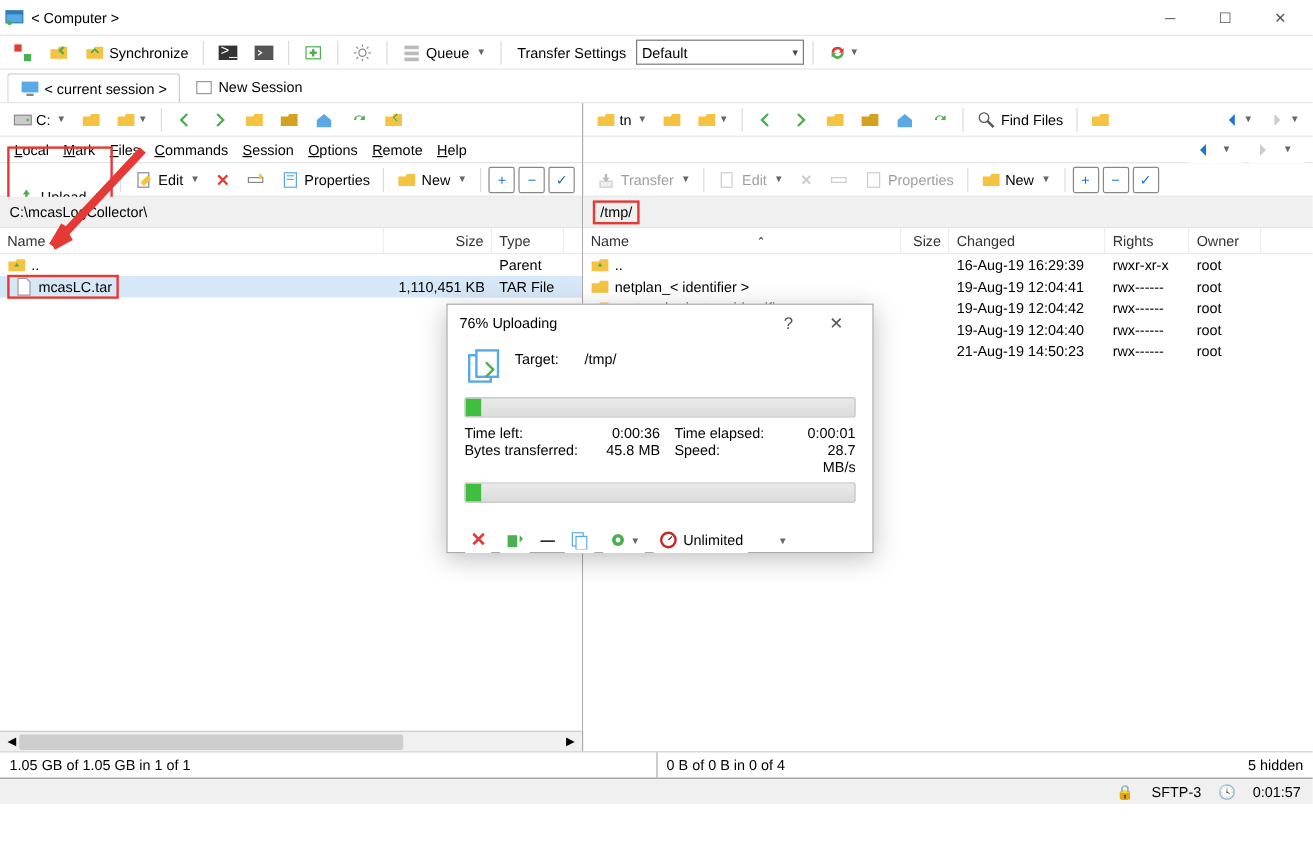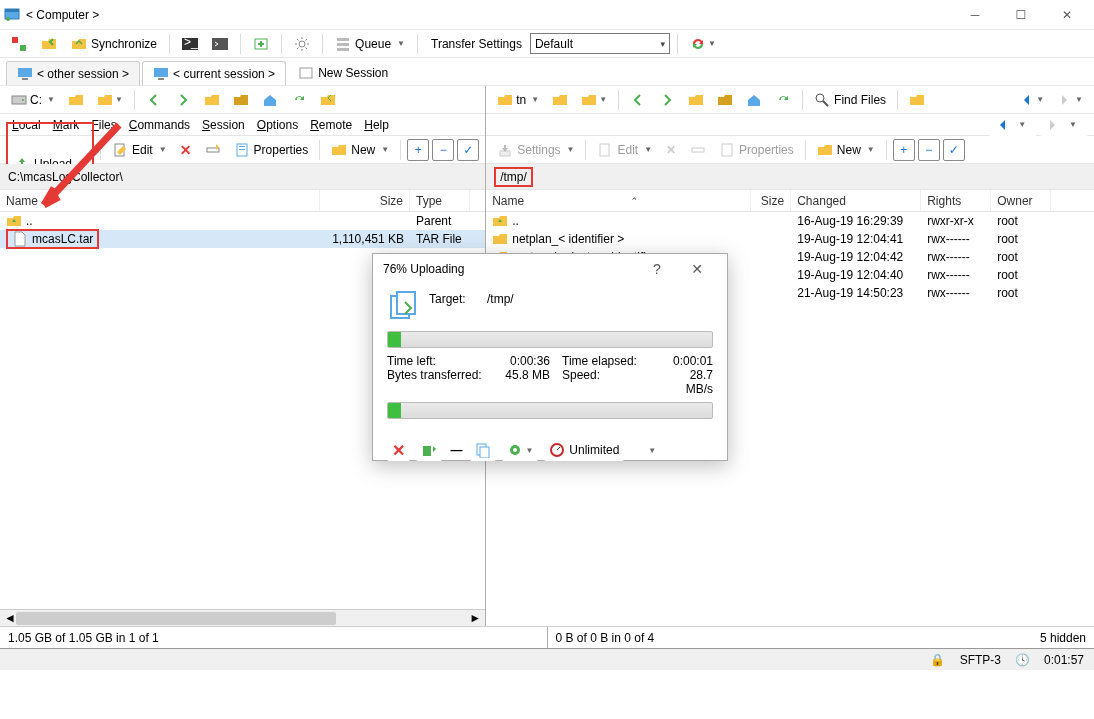--- a/index.html
+++ b/index.html
@@ -154,27 +154,20 @@
   <button class="tbtn">
       <svg class="ico" viewBox="0 0 16 16">
         <path d="M3 8a5 5 0 0 1 9-3l1-1v4h-4l1.5-1.5A3 3 0 0 0 5 8" fill="#e53935"></path>
         <path d="M13 8a5 5 0 0 1-9 3l-1 1V8h4l-1.5 1.5A3 3 0 0 0 11 8" fill="#4caf50"></path>
       </svg>
       <span class="dropdown-arrow">▼</span>
     </button>
 </div>
 
 <div class="tabs">
-  <div class="tab">
-    <svg class="ico" viewBox="0 0 16 16">
-        <rect x="1" y="2" width="14" height="9" fill="#5aa9e6"></rect>
-        <rect x="5" y="12" width="6" height="2" fill="#888"></rect>
-      </svg>
-    <span>&lt; other session &gt;</span>
-  </div>
   <div class="tab active">
     <svg class="ico" viewBox="0 0 16 16">
         <rect x="1" y="2" width="14" height="9" fill="#5aa9e6"></rect>
         <rect x="5" y="12" width="6" height="2" fill="#888"></rect>
       </svg>
     <span>&lt; current session &gt;</span>
   </div>
   <div class="tab" style="border:none; background:transparent;">
     <svg class="ico" viewBox="0 0 16 16">
         <rect x="2" y="3" width="12" height="10" fill="#fff" stroke="#999"></rect>
@@ -467,21 +460,21 @@
           <span class="dropdown-arrow">▼</span>
         </button>
     </div>
 
     <div class="actionbar">
       <button class="tbtn disabled" style="gap:4px;">
         <svg class="ico" viewBox="0 0 16 16">
             <rect x="3" y="9" width="10" height="5" fill="#eee" stroke="#ccc"></rect>
             <path d="M8 10l-3-4h2V3h2v3h2z" fill="#bbb"></path>
           </svg>
-        <span>Settings</span>
+        <span>Transfer</span>
         <span class="dropdown-arrow">▼</span>
       </button>
       <div class="sep"></div>
       <button class="tbtn disabled" style="gap:4px;">
         <svg class="ico" viewBox="0 0 16 16">
             <rect x="3" y="2" width="9" height="12" fill="#fff" stroke="#ccc"></rect>
           </svg>
         <span>Edit</span>
         <span class="dropdown-arrow">▼</span>
       </button>

